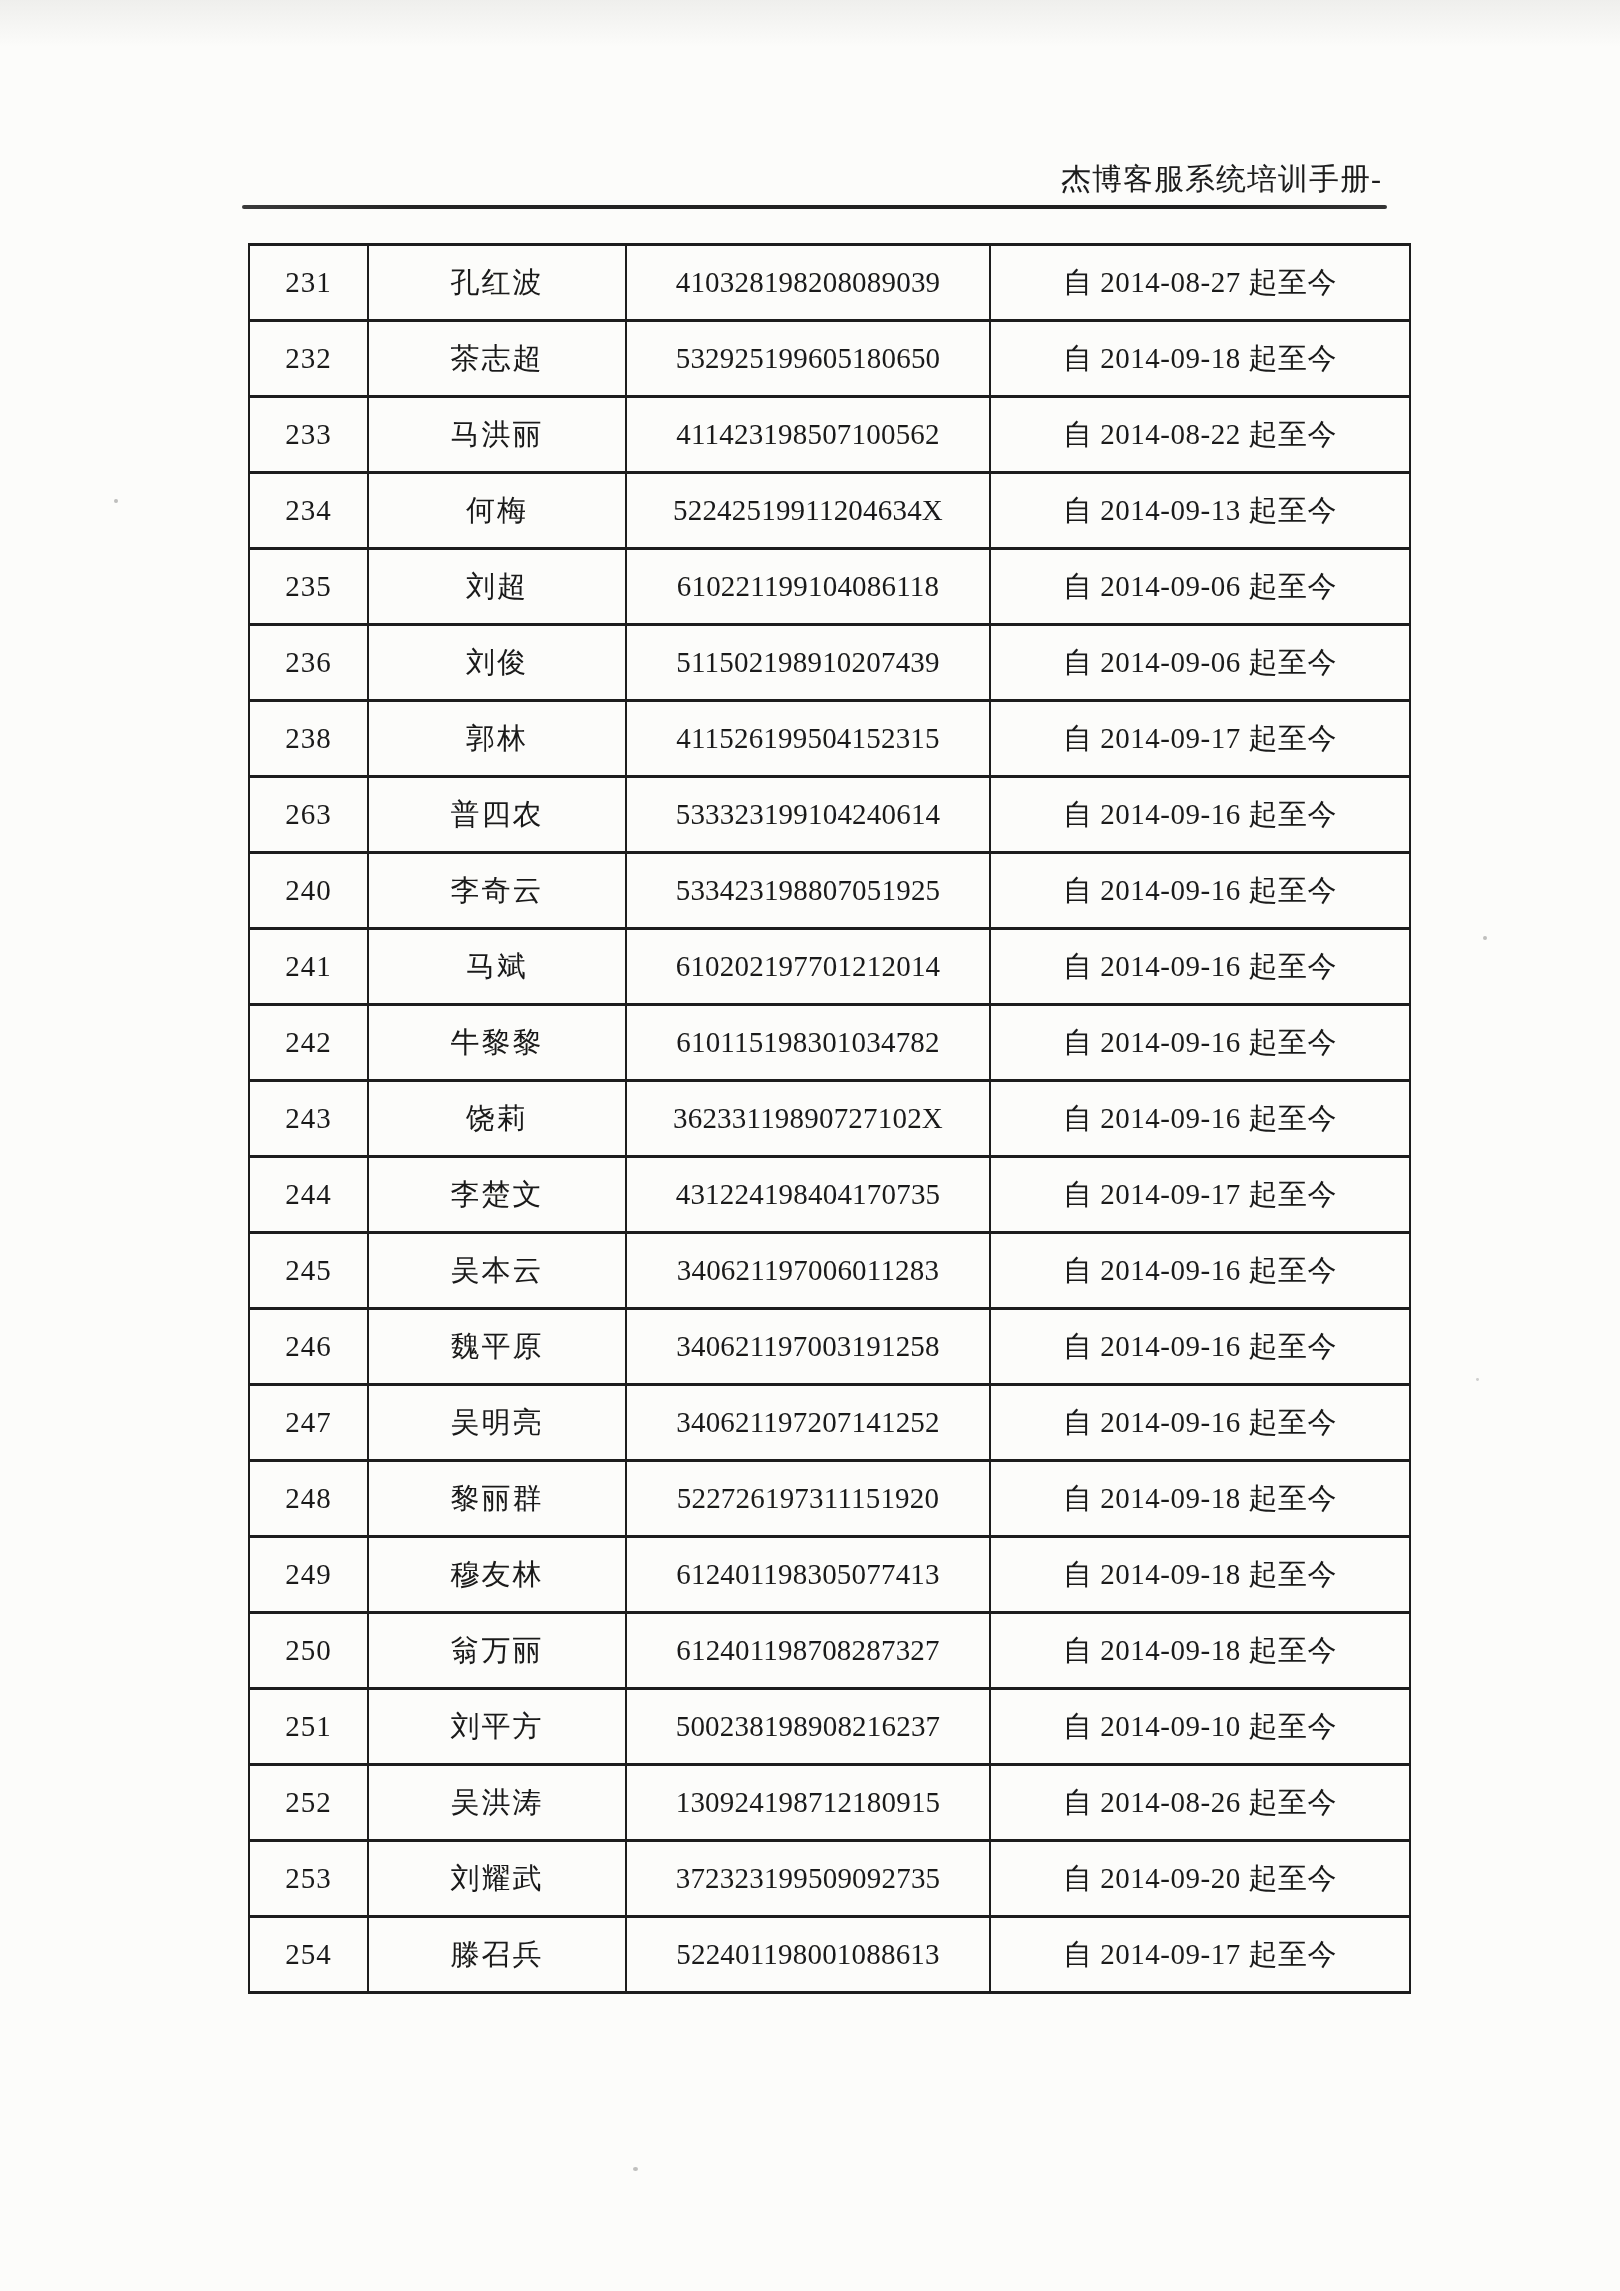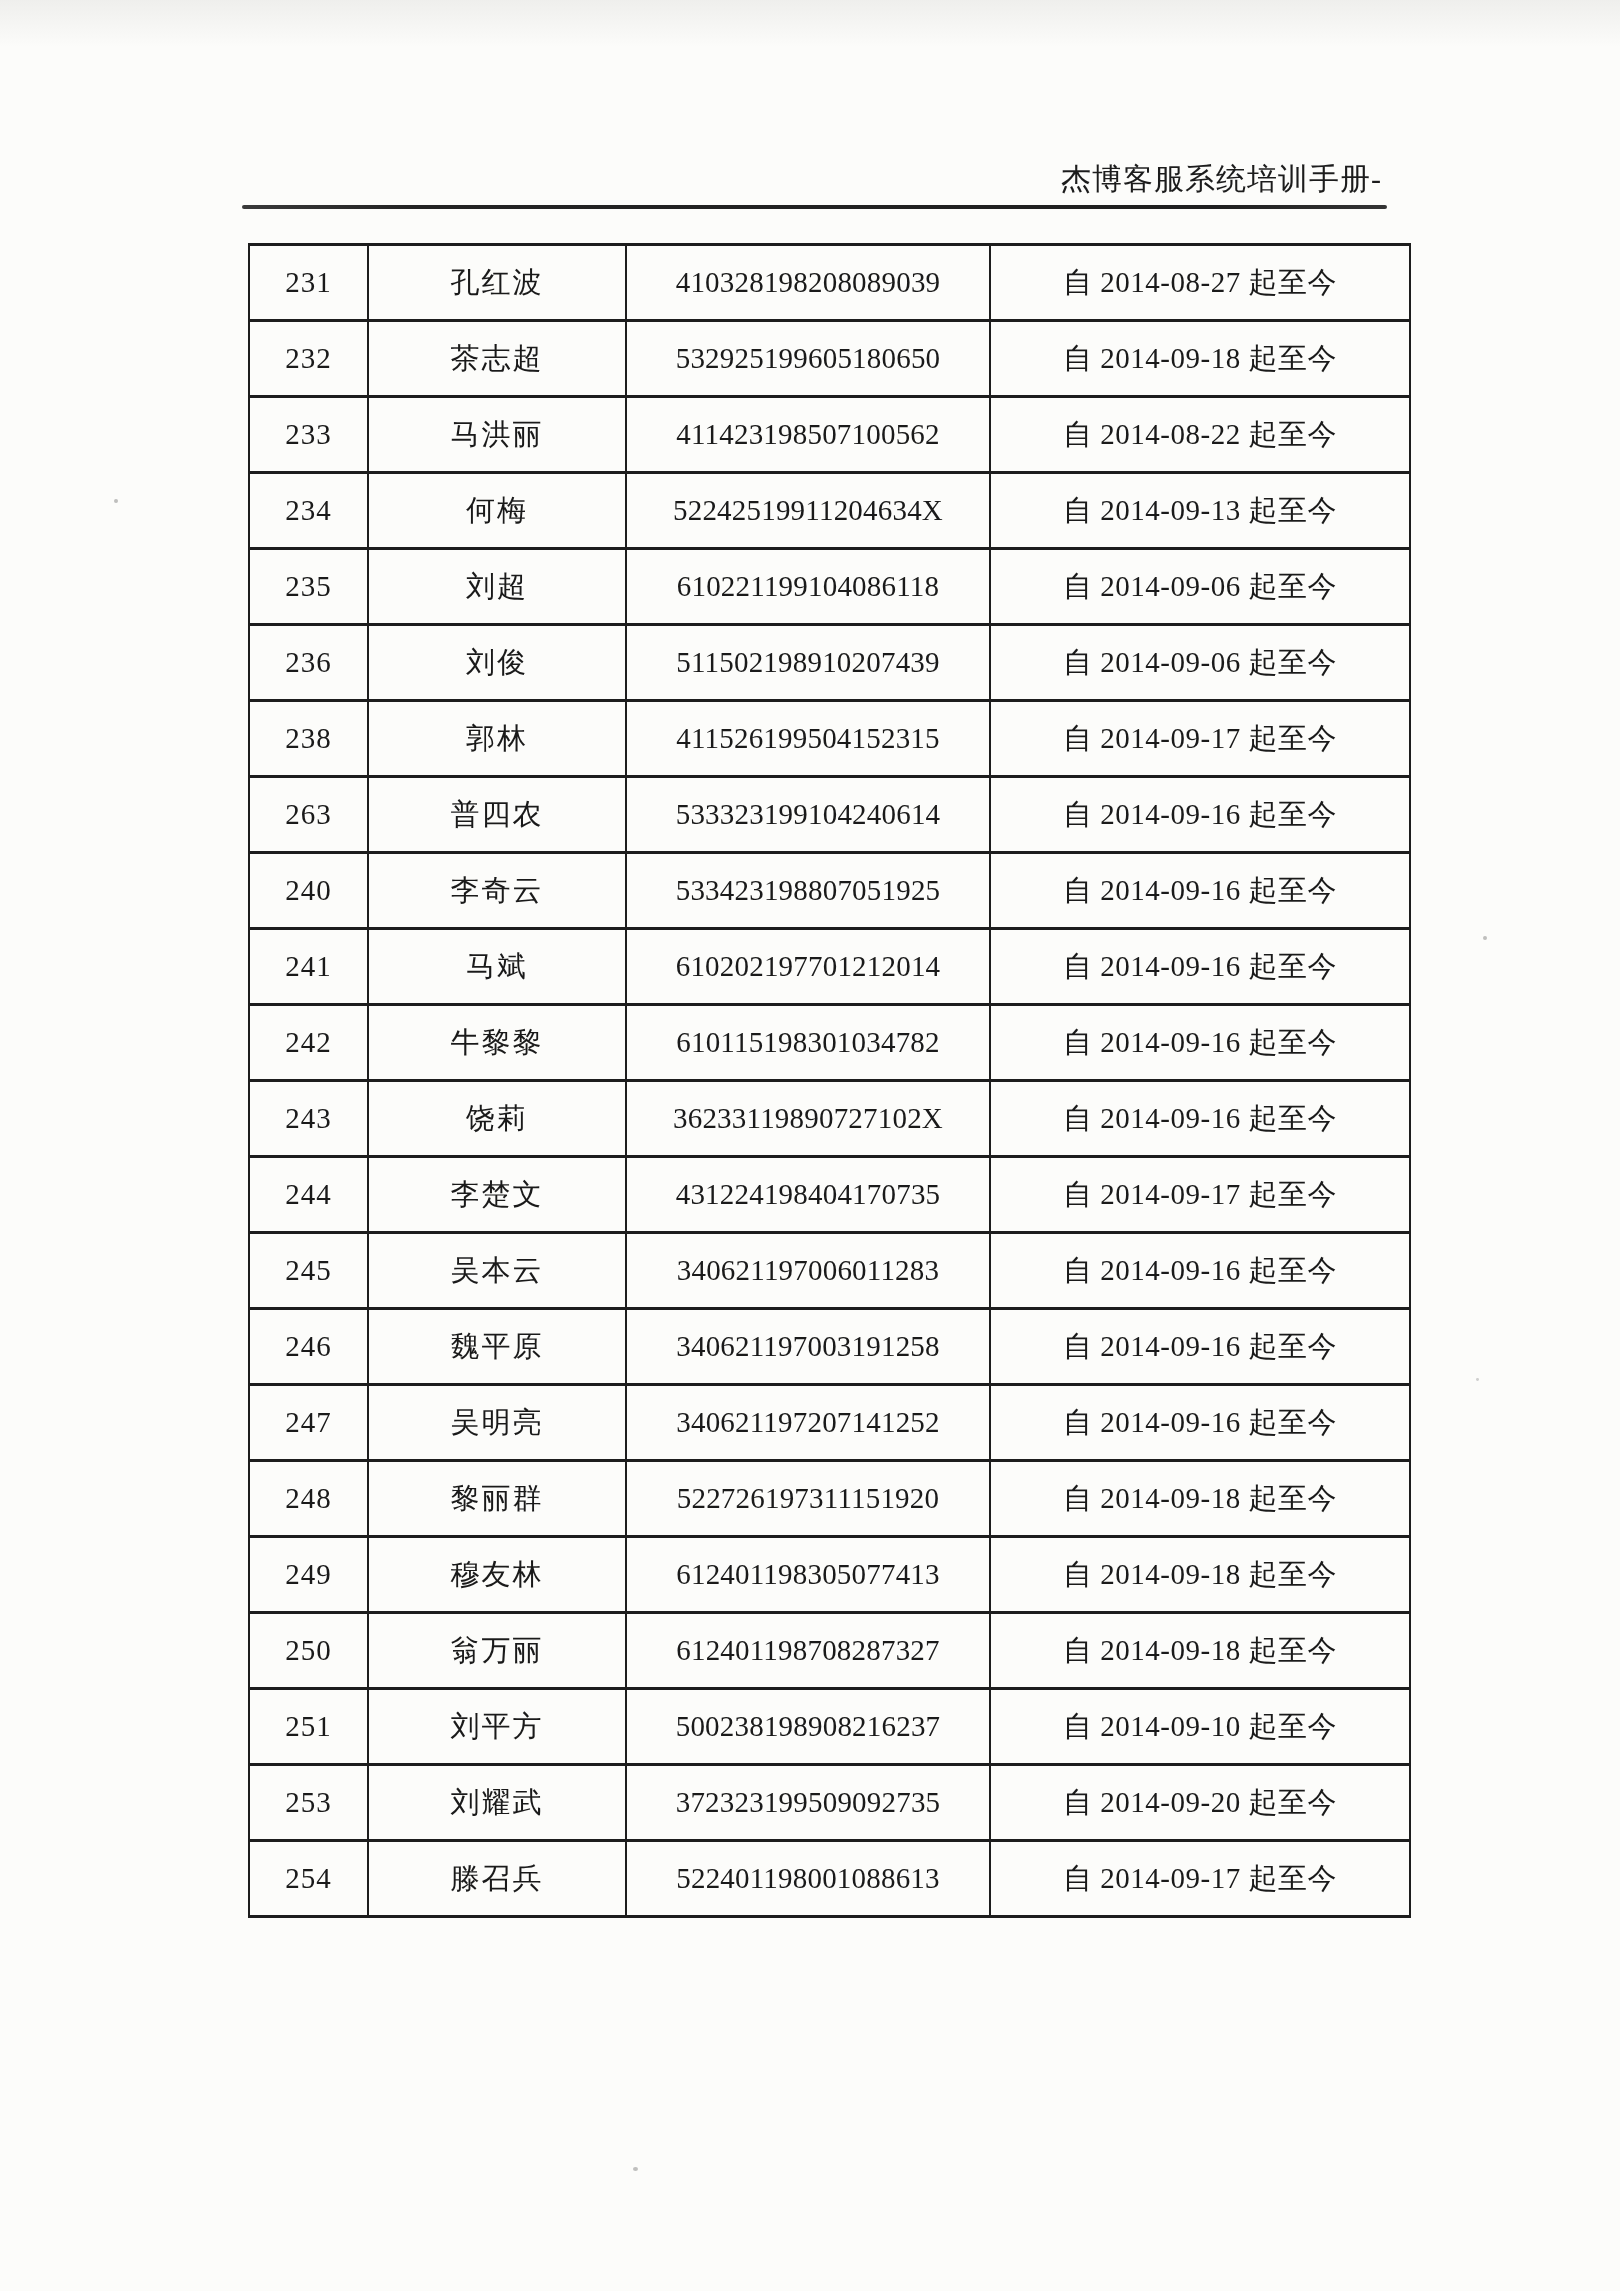--- a/index.html
+++ b/index.html
@@ -217,20 +217,26 @@
     <td class="c-id">612401198708287327</td>
     <td class="c-period">自 2014-09-18 起至今</td>
   </tr>
         <tr>
     <td class="c-no">251</td>
     <td class="c-name">刘平方</td>
     <td class="c-id">500238198908216237</td>
     <td class="c-period">自 2014-09-10 起至今</td>
   </tr>
         <tr>
+    <td class="c-no">252</td>
+    <td class="c-name">吴洪涛</td>
+    <td class="c-id">130924198712180915</td>
+    <td class="c-period">自 2014-08-26 起至今</td>
+  </tr>
+        <tr>
     <td class="c-no">253</td>
     <td class="c-name">刘耀武</td>
     <td class="c-id">372323199509092735</td>
     <td class="c-period">自 2014-09-20 起至今</td>
   </tr>
         <tr>
     <td class="c-no">254</td>
     <td class="c-name">滕召兵</td>
     <td class="c-id">522401198001088613</td>
     <td class="c-period">自 2014-09-17 起至今</td>

